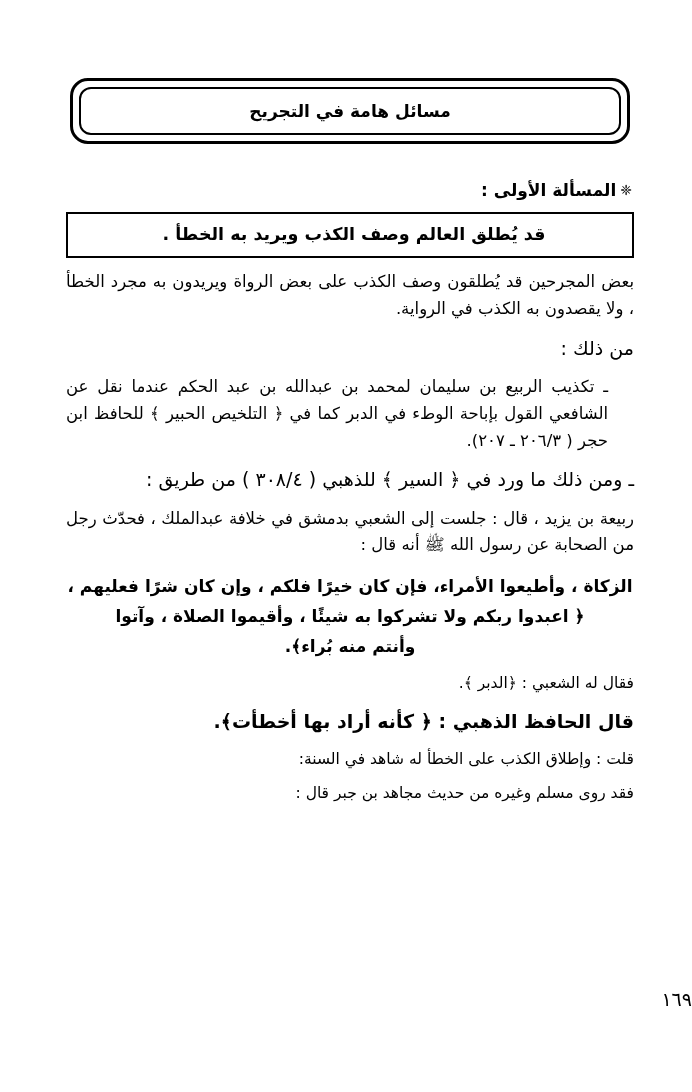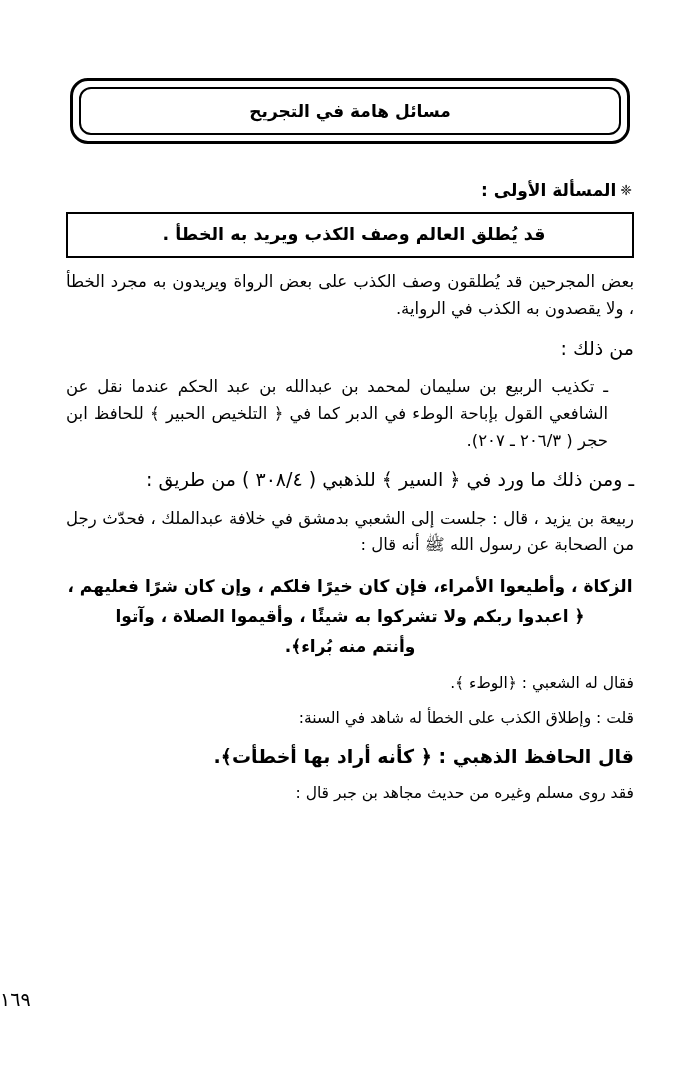--- a/index.html
+++ b/index.html
@@ -113,21 +113,21 @@
   p.bold-line {
     font-weight: bold;
   }
 
   
   .page-number {
     position: absolute;
     top: 988px;
     left: 0;
     width: 692px;
-    text-align: left;
+    text-align: right;
     font-size: 19px;
     letter-spacing: 1px;
   }
 </style>
 </head>
 <body>
 
 <div class="page">
   <div class="content">
 
@@ -154,24 +154,24 @@
     <p class="body">
       <span>ربيعة بن يزيد ، قال : جلست إلى الشعبي بدمشق في خلافة عبدالملك ، فحدّث رجل من الصحابة عن رسول الله ﷺ أنه قال :</span>
     </p>
 
     <div class="hadith">
       <span class="hadith-line">الزكاة ، وأطيعوا الأمراء، فإن كان خيرًا فلكم ، وإن كان شرًا فعليهم ،</span>
       <span class="hadith-line">﴿ اعبدوا ربكم ولا تشركوا به شيئًا ، وأقيموا الصلاة ، وآتوا</span>
       <span class="hadith-line">وأنتم منه بُراء﴾.</span>
     </div>
 
-    <p class="short smaller">فقال له الشعبي : ﴿الوطء ﴾.</p>
+    <p class="short smaller">فقال له الشعبي : ﴿الدبر ﴾.</p>
+
+    <p class="short bold-line">قال الحافظ الذهبي : ﴿ كأنه أراد بها أخطأت﴾.</p>
 
     <p class="short smaller">قلت : وإطلاق الكذب على الخطأ له شاهد في السنة:</p>
-
-    <p class="short bold-line">قال الحافظ الذهبي : ﴿ كأنه أراد بها أخطأت﴾.</p>
 
     <p class="short smaller">فقد روى مسلم وغيره من حديث مجاهد بن جبر قال :</p>
 
   </div>
 
   <div class="page-number">١٦٩</div>
 </div>
 
 </body></html>

